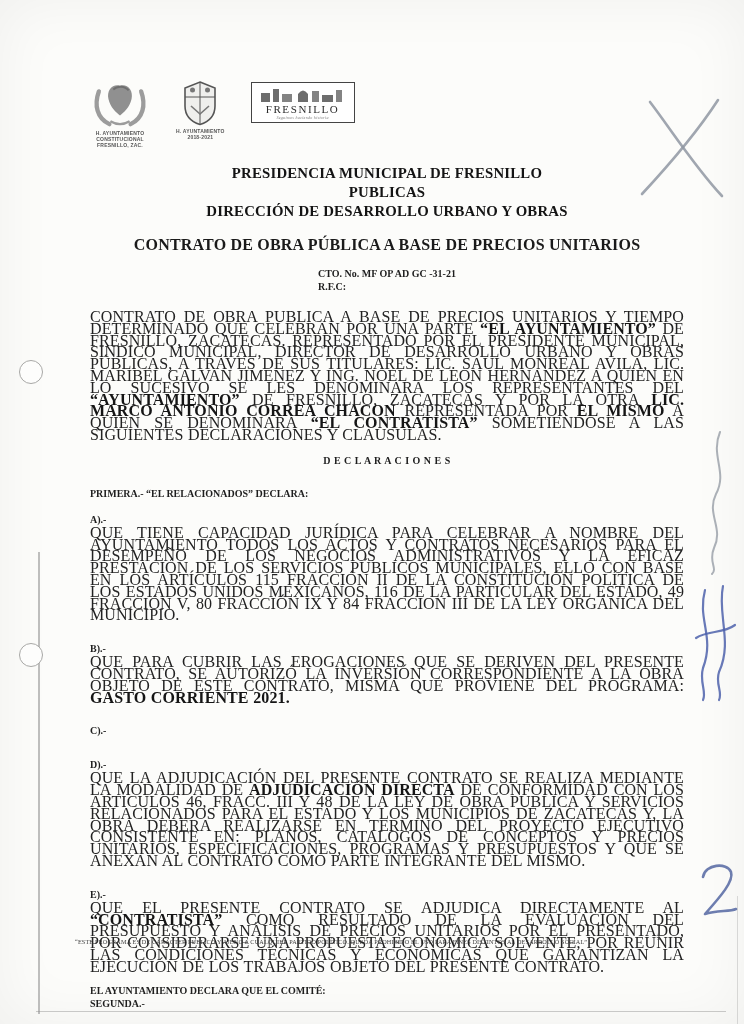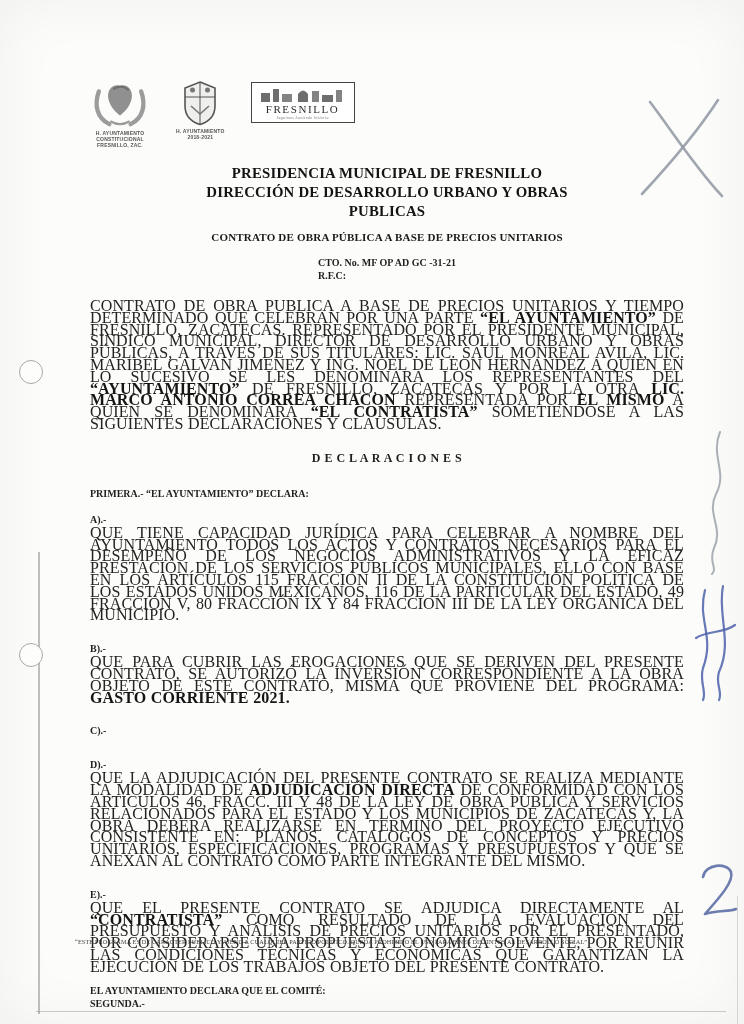--- a/index.html
+++ b/index.html
@@ -45,34 +45,34 @@
   }
   .fres-box {
     margin-top:6px; width:104px; border:1px solid #444; background:#fff;
     padding:3px 4px 2px; display:flex; flex-direction:column; align-items:center;
   }
   .fres-name { font-size:11px; letter-spacing:1.6px; color:#2b2b2b; margin-top:1px; }
   .fres-tag { font-size:4px; color:#777; font-style:italic; letter-spacing:.3px; }
 
   .title { margin-top:10px; text-align:center; font-weight:bold;
            font-size:14.8px; line-height:19px; color:#141414; letter-spacing:.2px; }
-  .subtitle { margin-top:10px; text-align:center; font-weight:bold;
-              font-size:11px; color:#1a1a1a; letter-spacing:.2px; }
+  .subtitle { margin-top:15px; text-align:center; font-weight:bold;
+              font-size:16px; color:#1a1a1a; letter-spacing:.2px; }
   .cto-wrap { margin-top:13px; text-align:center; }
   .cto-inner { display:inline-block; text-align:left; }
   .cto { font-size:10px; font-weight:bold; line-height:13px;text-align:right; }
   .rfc { font-size:10px; font-weight:bold; line-height:13px; }
 
   .para { font-size:16px; line-height:11.8px; text-align:justify;
           letter-spacing:.1px; word-spacing:.5px; color:#222; }
   .para .b { font-weight:bold; color:#151515; }
   .intro { margin-top:17px; }
 
-  .decl-heading { margin-top:21px; text-align:center; font-weight:bold;
-                  font-size:12px; letter-spacing:.5px; }
+  .decl-heading { margin-top:14px; text-align:center; font-weight:bold;
+                  font-size:10px; letter-spacing:.5px; }
   .primera-heading { margin-top:22px; font-weight:bold; font-size:10px; }
 
   .clause { margin-top:15px; }
   .clause-label { font-weight:bold; font-size:10px; line-height:12px; margin-bottom:1px; }
   .clause-lg { margin-top:22px; }
 
   .segunda { margin-top:13px; font-weight:bold; font-size:10px; line-height:12px; }
   .segunda div + div { margin-top:1px; }
 
   .footnote { position:absolute; left:75px; top:938px; width:575px;
@@ -148,37 +148,37 @@
           <rect x="65" y="9" width="11" height="7" fill="#6d6d6d"></rect>
           <rect x="79" y="4" width="6" height="12" fill="#838383"></rect>
         </svg>
         <div class="fres-name">FRESNILLO</div>
         <div class="fres-tag">Seguimos haciendo historia</div>
       </div>
     </div>
 
     <div class="title">
       <div>PRESIDENCIA MUNICIPAL DE FRESNILLO</div>
+      <div>PUBLICAS</div>
       <div>DIRECCIÓN DE DESARROLLO URBANO Y OBRAS</div>
-      <div>PUBLICAS</div>
     </div>
 
     <div class="subtitle">CONTRATO DE OBRA PÚBLICA A BASE DE PRECIOS UNITARIOS</div>
 
     <div class="cto-wrap">
       <div class="cto-inner">
         <div class="cto">CTO. No. MF OP AD GC -31-21</div>
         <div class="rfc">R.F.C:</div>
       </div>
     </div>
 
     <p class="para intro"><span>CONTRATO DE OBRA PUBLICA A BASE DE PRECIOS UNITARIOS Y TIEMPO DETERMINADO QUE CELEBRAN POR UNA PARTE </span><span class="b">“EL AYUNTAMIENTO”</span><span> DE FRESNILLO, ZACATECAS. REPRESENTADO POR EL PRESIDENTE MUNICIPAL, SINDICO MUNICIPAL, DIRECTOR DE DESARROLLO URBANO Y OBRAS PÚBLICAS, A TRAVES DE SUS TITULARES: LIC. SAUL MONREAL AVILA, LIC. MARIBEL GALVAN JIMENEZ Y ING. NOEL DE LEON HERNANDEZ A QUIEN EN LO SUCESIVO SE LES DENOMINARA LOS REPRESENTANTES DEL </span><span class="b">“AYUNTAMIENTO”</span><span> DE FRESNILLO, ZACATECAS Y POR LA OTRA </span><span class="b">LIC. MARCO ANTONIO CORREA CHACON</span><span> REPRESENTADA POR </span><span class="b">EL MISMO</span><span> A QUIEN SE DENOMINARA </span><span class="b">“EL CONTRATISTA”</span><span> SOMETIENDOSE A LAS SIGUIENTES DECLARACIONES Y CLAUSULAS.</span></p>
 
     <div class="decl-heading">D E C L A R A C I O N E S</div>
-    <div class="primera-heading">PRIMERA.- “EL AYUNTAMIENTO” DECLARA:</div>
+    <div class="primera-heading">PRIMERA.- “EL RELACIONADOS” DECLARA:</div>
 
     <div class="clause">
       <div class="clause-label">A).-</div>
       <p class="para"><span>QUE TIENE CAPACIDAD JURÍDICA PARA CELEBRAR A NOMBRE DEL AYUNTAMIENTO TODOS LOS ACTOS Y CONTRATOS NECESARIOS PARA EL DESEMPEÑO DE LOS NEGOCIOS ADMINISTRATIVOS Y LA EFICAZ PRESTACIÓN DE LOS SERVICIOS PÚBLICOS MUNICIPALES, ELLO CON BASE EN LOS ARTÍCULOS 115 FRACCIÓN II DE LA CONSTITUCIÓN POLÍTICA DE LOS ESTADOS UNIDOS MEXICANOS, 116 DE LA PARTICULAR DEL ESTADO, 49 FRACCIÓN V, 80 FRACCIÓN IX Y 84 FRACCION III DE LA LEY ORGÁNICA DEL MUNICIPIO.</span></p>
     </div>
 
     <div class="clause clause-lg">
       <div class="clause-label">B).-</div>
       <p class="para"><span>QUE PARA CUBRIR LAS EROGACIONES QUE SE DERIVEN DEL PRESENTE CONTRATO, SE AUTORIZÓ LA INVERSIÓN CORRESPONDIENTE A LA OBRA OBJETO DE ESTE CONTRATO, MISMA QUE PROVIENE DEL PROGRAMA: </span><span class="b">GASTO CORRIENTE 2021.</span></p>
     </div>

